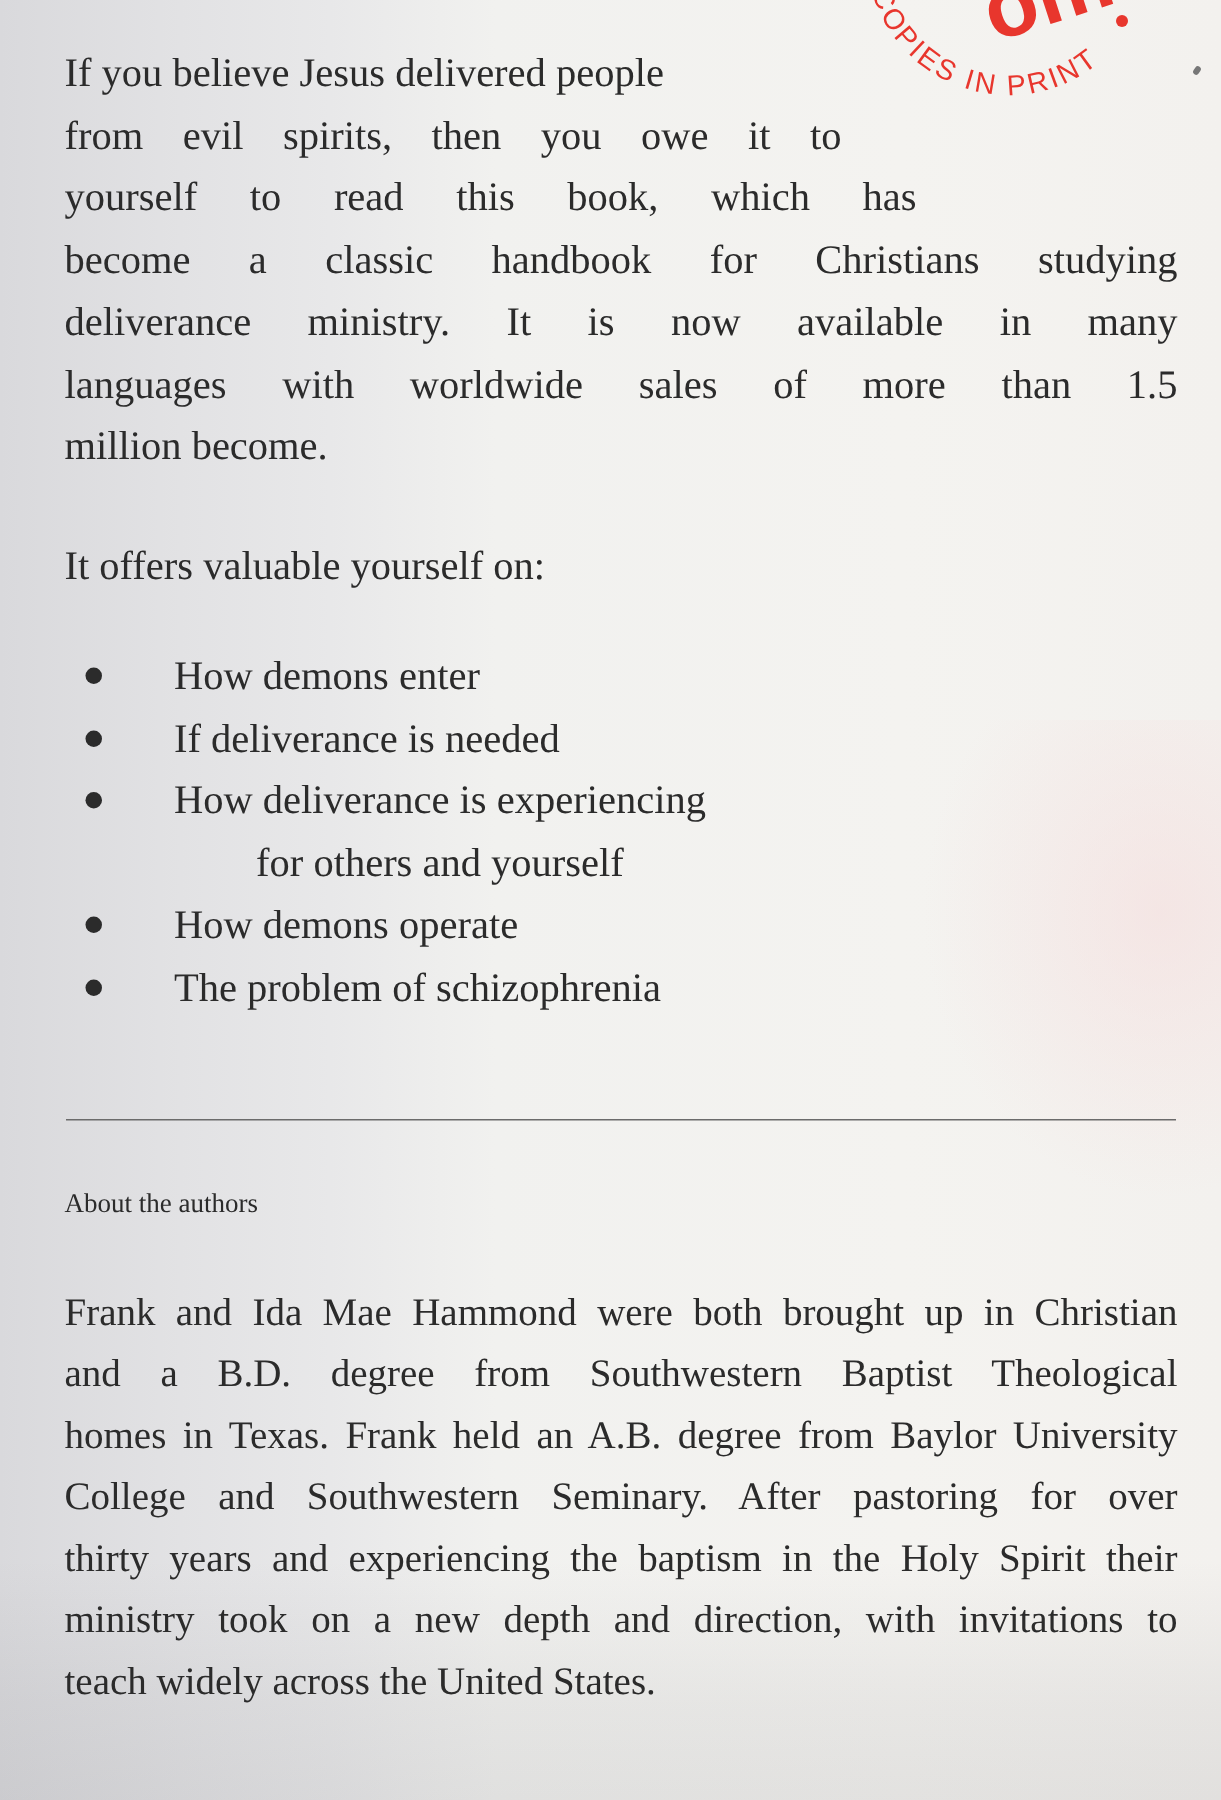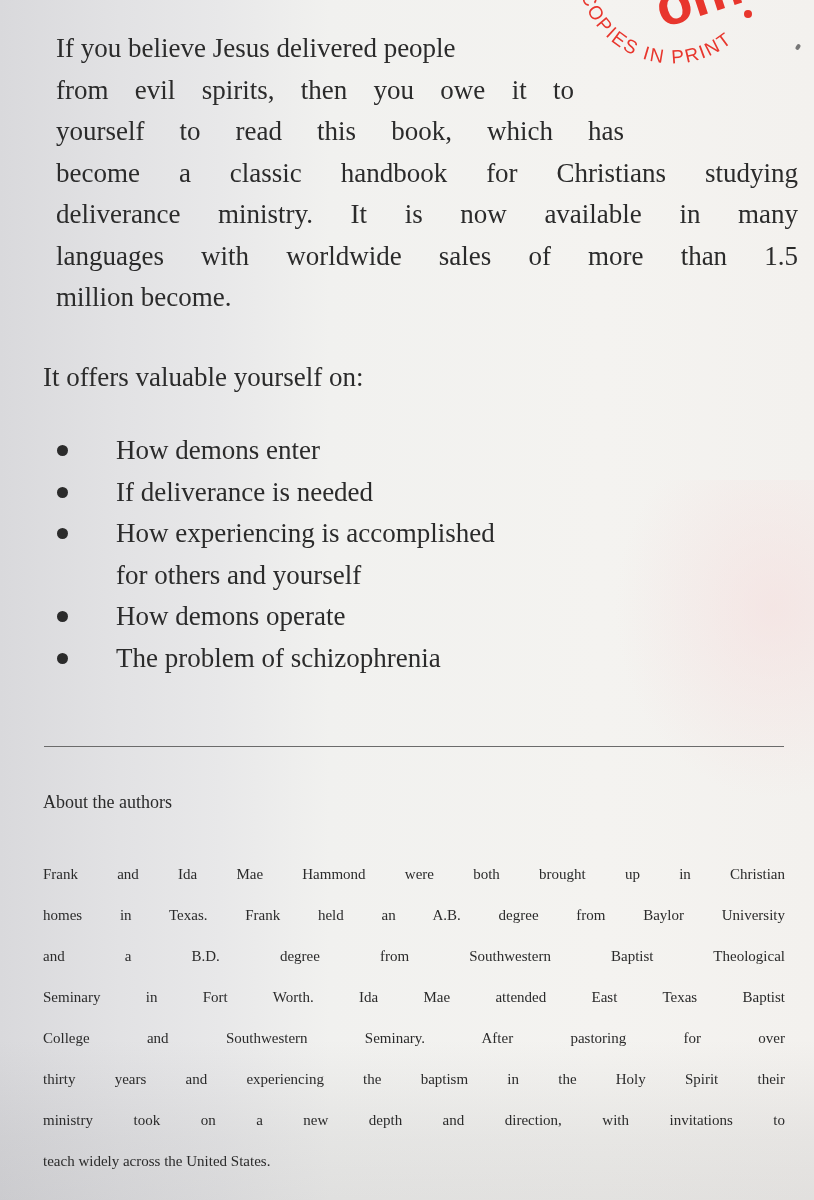--- a/index.html
+++ b/index.html
@@ -19,44 +19,44 @@
       pointer-events: none;
     }
     .stamp { position: absolute; left: 540px; top: -70px; width: 260px; height: 180px; }
     .stamp svg { width: 260px; height: 180px; }
     .speck { position: absolute; right: 14px; top: 44px; width: 4px; height: 6px; background: #777; transform: rotate(35deg); border-radius: 2px; }
 
     .serif {
       font-family: "Liberation Serif", "DejaVu Serif", serif;
       font-size: 27px; line-height: 41.5px; color: #2b2b2b;
     }
-    .intro { position: absolute; left: 43px; top: 28px; width: 742px; margin-left: 13px; }
+    .intro { position: absolute; left: 43px; top: 28px; width: 742px; }
     .intro .narrow { display: block; text-align: justify; text-align-last: justify; }
     .intro .l1 { width: 498px; text-align-last: left; }
     .intro .l2 { width: 518px; }
     .intro .l3 { width: 568px; }
     .intro .full { display: block; text-align: justify; text-align-last: justify; }
     .intro .last { display: block; }
 
     .lead { position: absolute; left: 43px; top: 357px; }
     .bullets { position: absolute; left: 43px; top: 418px; margin: 12px; padding: 0; list-style: none; }
     .bullets li { position: relative; padding-left: 61px; }
     .bullets .dot {
       position: absolute; left: 2px; top: 15px; width: 11px; height: 11px;
       border-radius: 50%; background: #2b2b2b;
     }
-    .bullets .cont { display: block; }
+    .bullets .cont { display: block; text-align: center; }
 
     .rule { position: absolute; left: 44px; top: 746px; width: 740px; height: 0; border-top: 1.5px solid #6b6b6b; }
 
     .about-title { position: absolute; left: 43px; top: 792px; font-family: "Liberation Serif", "DejaVu Serif", serif; font-size: 18px; color: #2b2b2b; }
     .about-body {
       position: absolute; left: 43px; top: 854px; width: 742px;
       font-family: "Liberation Serif", "DejaVu Serif", serif;
-      font-size: 15px; line-height: 41px; color: #2b2b2b;
+      font-size: 26px; line-height: 41px; color: #2b2b2b;
     }
     .about-body span { display: block; text-align: justify; text-align-last: justify; }
     .about-body span.end { text-align-last: left; font-family: Liberation Serif, serif; }
   </style>
 </head>
 <body>
 
 <div class="pink-tint"></div>
 <div class="shade-bottom"></div>
 <div class="speck"></div>
@@ -90,39 +90,38 @@
   <li>
     <span class="dot"></span>
     <span>How demons enter</span>
   </li>
   <li>
     <span class="dot"></span>
     <span>If deliverance is needed</span>
   </li>
   <li>
     <span class="dot"></span>
-    <span>How experiencing is accomplished</span>
+    <span>How deliverance is experiencing</span>
     <span class="cont">for others and yourself</span>
   </li>
   <li>
     <span class="dot"></span>
     <span>How demons operate</span>
   </li>
   <li>
     <span class="dot"></span>
     <span>The problem of schizophrenia</span>
   </li>
 </ul>
 
 <div class="rule"></div>
 
 <div class="about-title">About the authors</div>
 
 <div class="about-body">
   <span>Frank and Ida Mae Hammond were both  brought up in Christian</span>
+  <span>and a B.D. degree from Southwestern Baptist Theological</span>
   <span>homes in Texas. Frank held an A.B. degree from Baylor University</span>
-  <span>and a B.D. degree from Southwestern Baptist Theological</span>
-  <span>Seminary in Fort Worth. Ida Mae attended East Texas Baptist</span>
   <span>College and Southwestern Seminary. After pastoring for over</span>
   <span>thirty years and experiencing the baptism in the Holy Spirit their</span>
   <span>ministry took on a new depth and direction, with invitations to</span>
   <span class="end">teach widely across the United States.</span>
 </div>
 
 </body></html>

